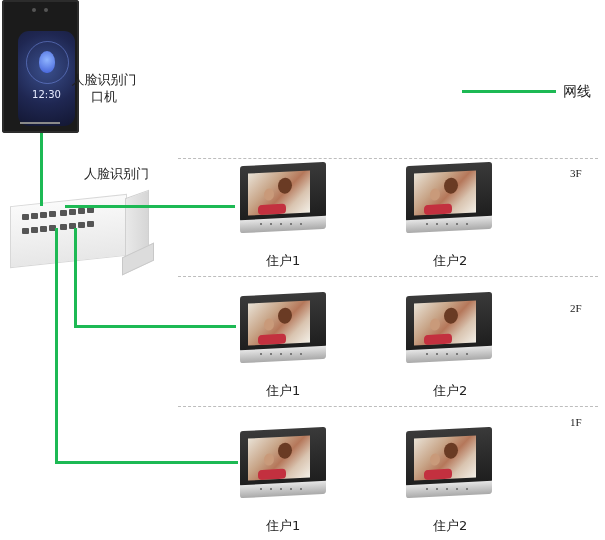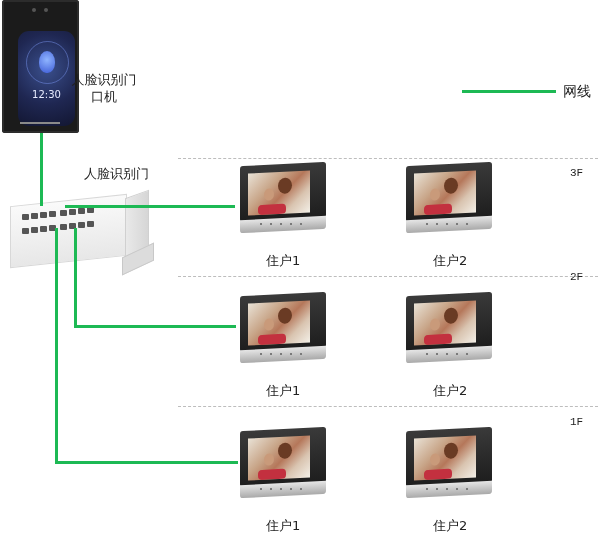--- a/index.html
+++ b/index.html
@@ -1,19 +1,19 @@
 <!DOCTYPE html>
 <html><head>
   <meta charset="utf-8">
   <style>
     html,body{margin:0;padding:0;background:#fff;}
     body{width:605px;height:540px;position:relative;overflow:hidden;font-family:"DejaVu Sans","Liberation Sans",sans-serif;color:#222;}
     .abs{position:absolute;}
     .label{font-size:13px;color:#222;white-space:nowrap;}
-    .floor{font-family:Liberation Mono, monospace;font-size:11px;color:#222;}
+    .floor{font-family:Liberation Serif, serif;font-size:11px;color:#222;}
     .dash{position:absolute;height:0;border-top:1px dashed #bdbdbd;}
     .gline{position:absolute;background:#1db954;}
     
     .terminal{position:absolute;left:2px;top:0;width:77px;height:133px;background:#1b1b1b;border-radius:3px;box-shadow:inset 0 0 0 2px #2c2c2c;}
     .terminal .screen{position:absolute;left:16px;top:22px;width:57px;height:95px;background:radial-gradient(circle at 50% 40%,#3a4f8c 0%,#1f2752 55%,#121631 100%);border-radius:11px;overflow:hidden;margin-top:9px;}
     .terminal .face{position:absolute;left:21px;top:20px;width:16px;height:22px;border-radius:50% 50% 45% 45%;background:radial-gradient(circle at 50% 40%,#8fb4ff,#3d5bd6);}
     .terminal .ring{position:absolute;left:8px;top:10px;width:41px;height:41px;border-radius:50%;border:1px solid rgba(130,160,255,.45);}
     .terminal .time{position:absolute;left:0;width:57px;top:58px;text-align:center;color:#e8ecff;font-size:10px;}
     .terminal .cam{position:absolute;top:8px;width:4px;height:4px;border-radius:50%;background:#555;}
     .terminal .brand{position:absolute;left:18px;top:122px;width:40px;height:2px;background:#8a8a8a;}
@@ -83,21 +83,21 @@
 <div class="gline" style="left:74px;top:228px;width:3px;height:99px;"></div>
 <div class="gline" style="left:74px;top:325px;width:162px;height:3px;"></div>
 <div class="gline" style="left:55px;top:228px;width:3px;height:235px;"></div>
 <div class="gline" style="left:55px;top:461px;width:183px;height:3px;"></div>
 
 <div class="dash" style="left:178px;top:158px;width:420px;"></div>
 <div class="dash" style="left:178px;top:276px;width:420px;"></div>
 <div class="dash" style="left:178px;top:406px;width:420px;"></div>
 
 <div class="abs floor" style="left:570px;top:167px;">3F</div>
-<div class="abs floor" style="left:570px;top:271px;">2F</div>
+<div class="abs floor" style="left:570px;top:302px;">2F</div>
 <div class="abs floor" style="left:570px;top:416px;">1F</div>
 
 <div class="monitor" style="left:240px;top:160px;">
   <div class="mon-body"></div>
     <div class="mon-screen">
       <div class="p1"></div>
       <div class="p2"></div>
       <div class="red"></div>
     </div>
     <div class="mon-base"></div>

